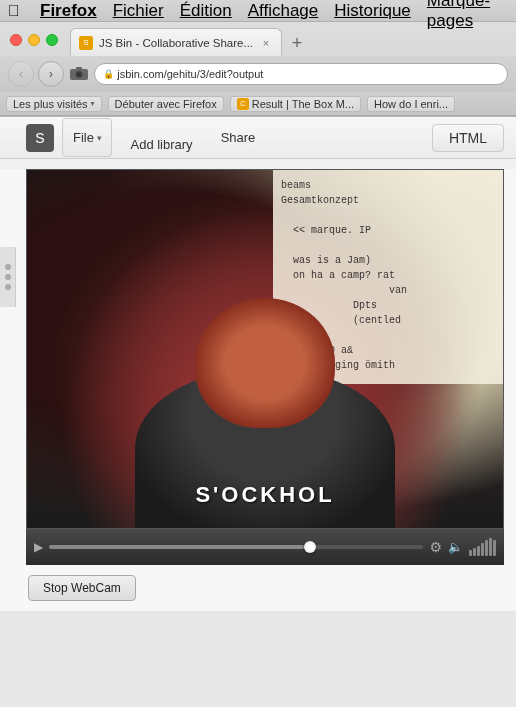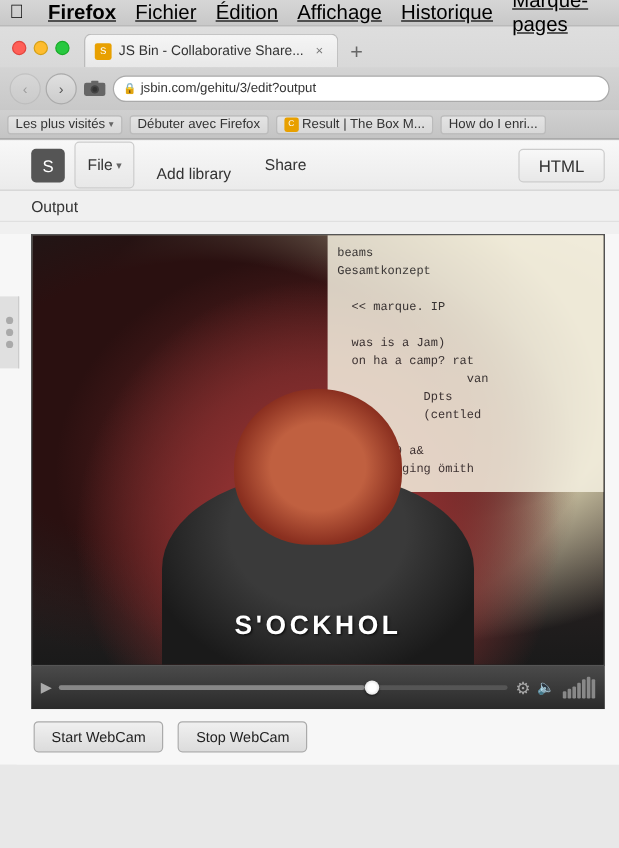--- a/index.html
+++ b/index.html
@@ -426,23 +426,20 @@
     <button class="file-btn">
       <span>File</span>
       <span class="file-arrow">▾</span>
     </button>
     <button class="add-library-btn">Add library</button>
     <button class="share-btn">Share</button>
     <div class="spacer"></div>
     <button class="html-btn">HTML</button>
   </div>
 
-  <div class="output-label" style="padding-left: 26px;">
-    <span>Output</span>
-  </div>
 
   <div class="webcam-area" style="padding-left: 14px;">
 
     <div class="video-container">
       <div class="webcam-image">
 
         <div class="whiteboard">
           <div class="wb-text">
             beams<br>
             Gesamtkonzept<br>
@@ -481,18 +478,17 @@
         <div class="vol-bar" style="height:8px;"></div>
         <div class="vol-bar" style="height:10px;"></div>
         <div class="vol-bar" style="height:13px;"></div>
         <div class="vol-bar" style="height:16px;"></div>
         <div class="vol-bar" style="height:18px;"></div>
         <div class="vol-bar" style="height:16px;"></div>
       </div>
     </div>
 
     <div class="webcam-buttons">
-      <button class="webcam-btn">Start WebCam</button>
       <button class="webcam-btn">Stop WebCam</button>
     </div>
 
   </div>
 </div>
 
 </body></html>

